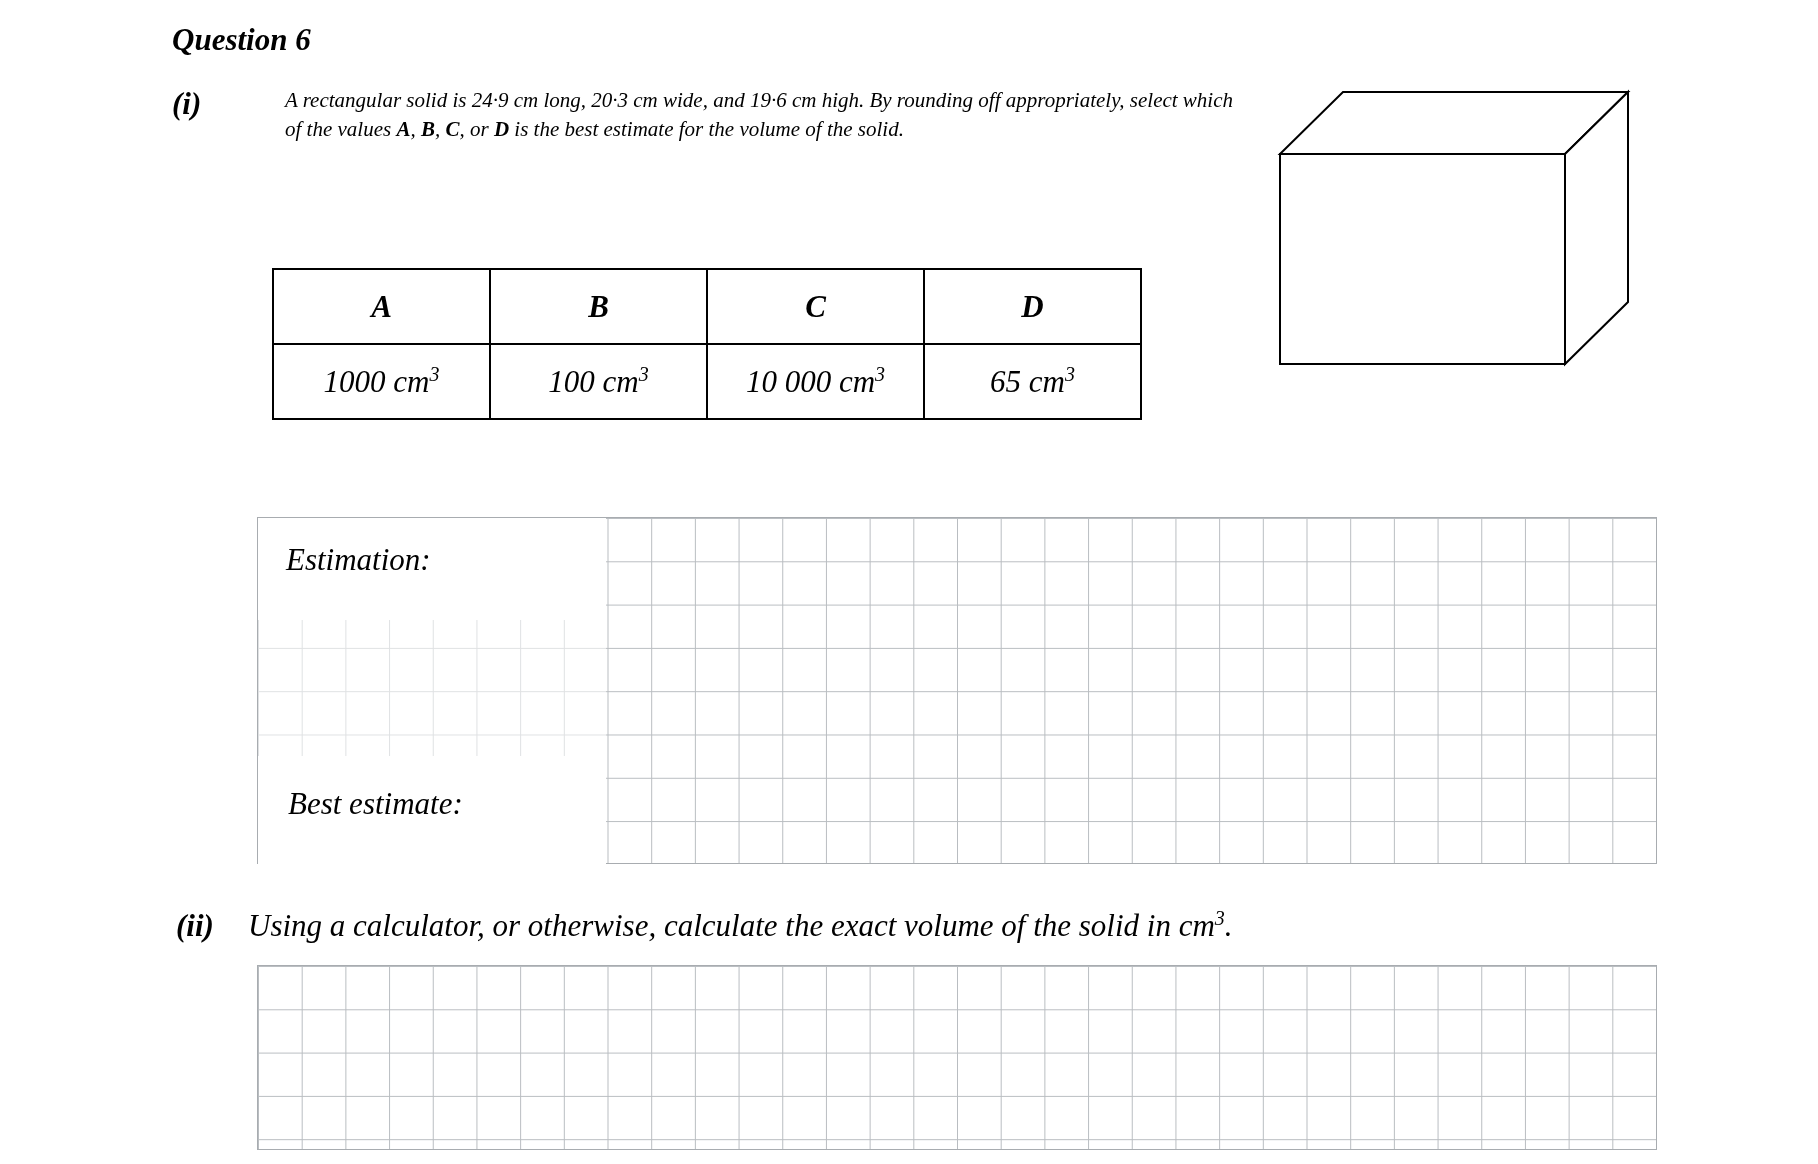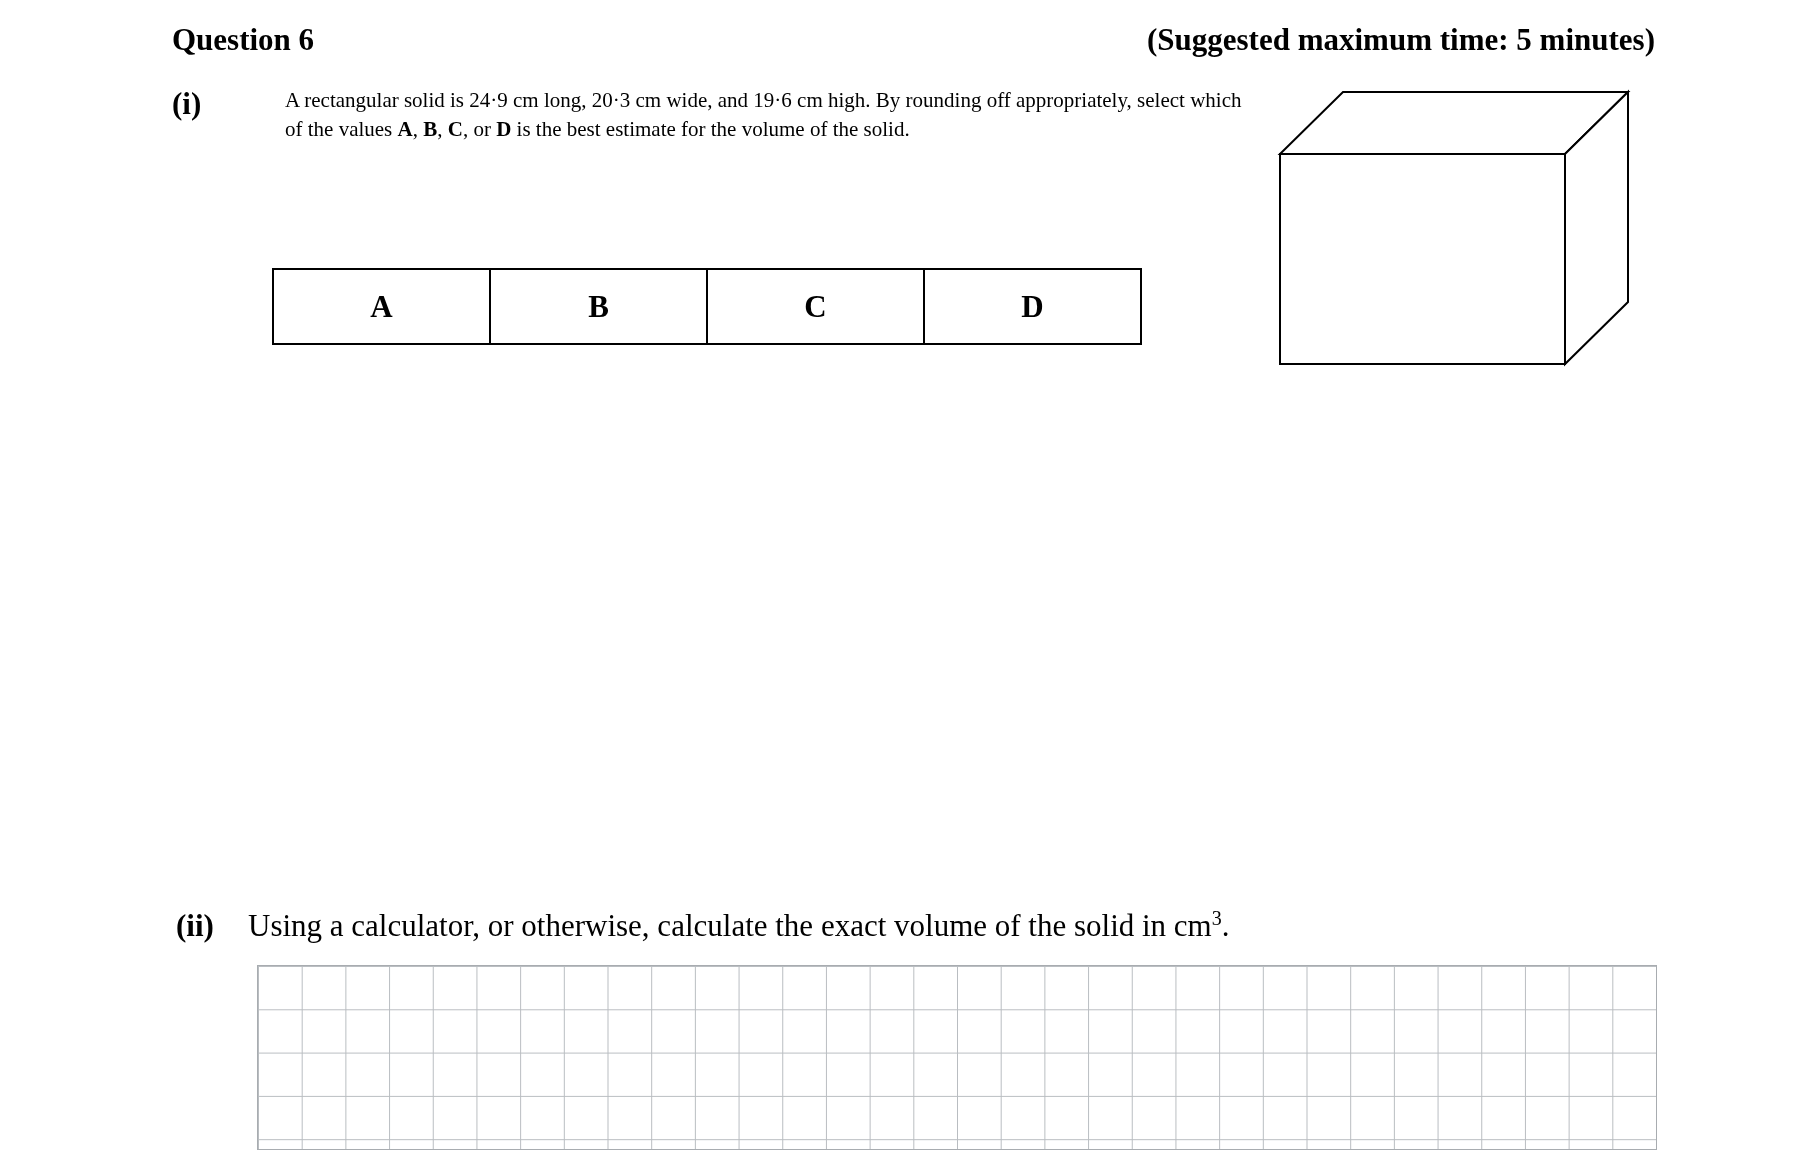--- a/index.html
+++ b/index.html
@@ -4,21 +4,21 @@
 <style>
   * { margin: 0; padding: 0; box-sizing: border-box; }
   html, body { background: #ffffff; }
   body {
     width: 1818px; height: 1164px;
     font-family: "Liberation Serif", serif;
     color: #000;
     position: relative;
     overflow: hidden;
   }
-  .page { position: relative; width: 1818px; height: 1164px; background: #fff; }
+  .page { position: relative; width: 1818px; height: 1164px; background: #fff; font-style: italic; }
 
   
   .header {
     position: absolute; top: 22px; left: 172px; width: 1483px;
     display: flex; justify-content: space-between;
     font-weight: bold; font-size: 31px;
   }
 
   
   .part-label { position: absolute; font-weight: bold; font-size: 31px; }
@@ -81,43 +81,57 @@
     font-size: 31px;
   }
 </style>
 </head>
 <body>
 
 <div class="page">
 
   <div class="header">
     <span>Question 6</span>
-    <span>(Suggested maximum time: 5 minutes)</span>
   </div>
 
   <div class="part-label part-i-label">(i)</div>
 
   <div class="part-i-text"><span>A rectangular solid is 24·9 cm long, 20·3 cm wide, and 19·6 cm high.  By rounding off appropriately, select which of the values </span><b>A</b><span>, </span><b>B</b><span>, </span><b>C</b><span>, or </span><b>D</b><span> is the best estimate for the volume of the solid.</span></div>
 
   <table class="options-table">
     <tbody>
       <tr class="hdr">
         <td>A</td>
         <td>B</td>
         <td>C</td>
         <td>D</td>
       </tr>
+      <tr>
+        <td><span>1000 cm</span><sup class="sup">3</sup></td>
+        <td><span>100 cm</span><sup class="sup">3</sup></td>
+        <td><span>10 000 cm</span><sup class="sup">3</sup></td>
+        <td><span>65 cm</span><sup class="sup">3</sup></td>
+      </tr>
     </tbody>
   </table>
 
   <svg class="cuboid" viewBox="0 0 360 300" aria-hidden="true">
     <polygon points="5,72 68,10 353,10 290,72"></polygon>
     <polygon points="290,72 353,10 353,220 290,282"></polygon>
     <polygon points="5,72 290,72 290,282 5,282"></polygon>
   </svg>
 
+  <div class="grid-area grid-1">
+    <div class="left-strip"></div>
+    <div class="estimation-box">
+      <span>Estimation:</span>
+    </div>
+    <div class="best-estimate-box">
+      <span>Best estimate:</span>
+    </div>
+  </div>
 
   <div class="part-label part-ii-label">(ii)</div>
   <div class="part-ii-text"><span>Using a calculator, or otherwise, calculate the exact volume of the solid in cm</span><sup class="sup">3</sup><span>.</span></div>
 
   <div class="grid-area grid-2"></div>
 
 </div>
 
 </body></html>

